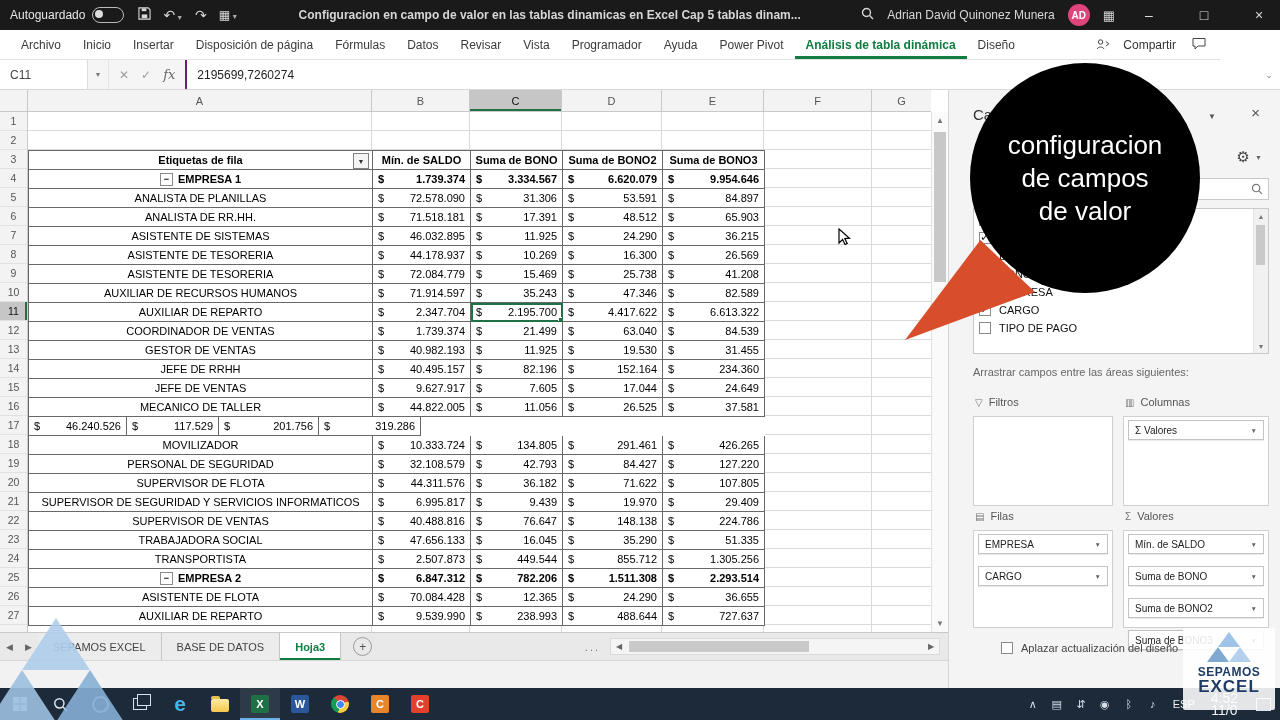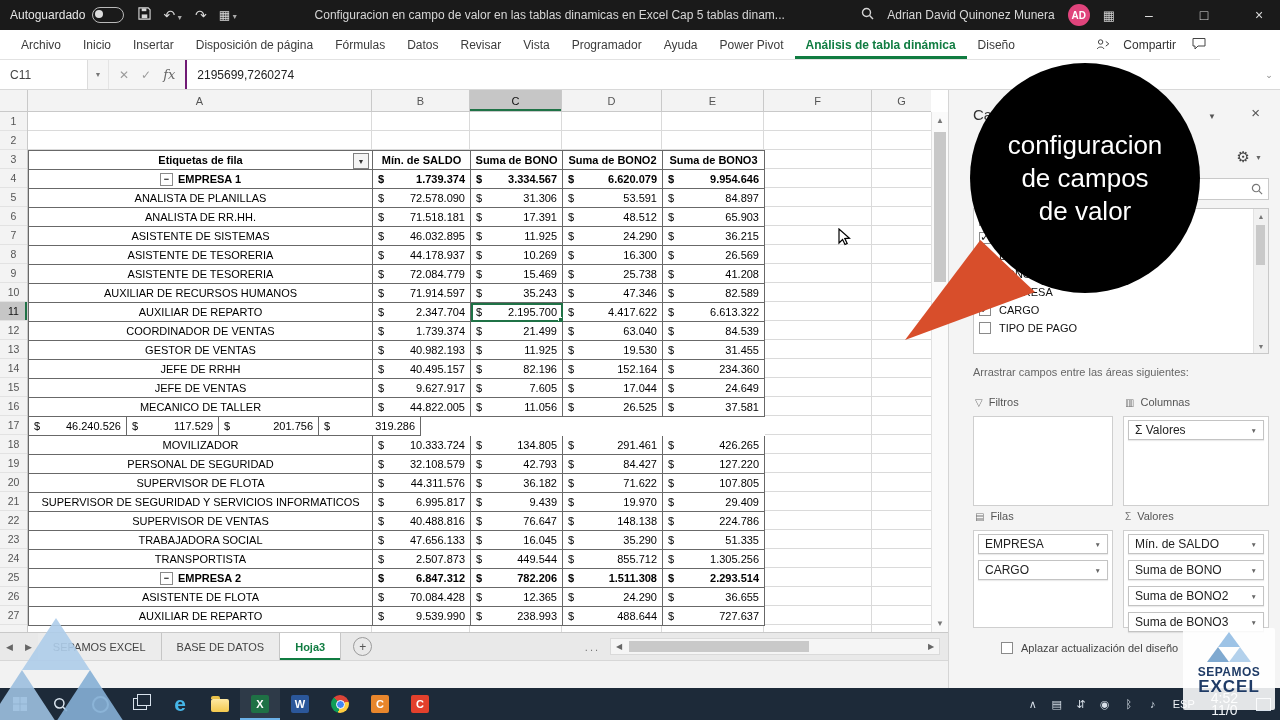--- a/index.html
+++ b/index.html
@@ -8,21 +8,21 @@
 
   
   .titlebar{position:absolute;left:0;top:0;width:1280px;height:30px;background:#1a1a1a;
     display:flex;align-items:center;color:#e6e6e6;font-size:12px;z-index:10;}
   .autosave{display:flex;align-items:center;gap:7px;padding:0 10px;}
   .toggle{width:30px;height:14px;border:1px solid #b9b9b9;border-radius:8px;position:relative;}
   .toggle::before{content:"";position:absolute;left:2px;top:2px;width:8px;height:8px;border-radius:50%;background:#dcdcdc;}
   .qicons{display:flex;align-items:center;gap:12px;margin-left:4px;color:#d8d8d8;}
   .qicons .uglyph{font-size:14px;line-height:14px;}
   .car{font-size:7px;color:#a9a9a9;margin-left:1px;}
-  .tb-title{flex:1;text-align:center;color:#d6d6d6;font-size:12px;white-space:nowrap;overflow:hidden;}
+  .tb-title{flex:1;text-align:center;color:#d6d6d6;font-size:12px;white-space:nowrap;overflow:hidden;font-weight:bold;}
   .tb-right{display:flex;align-items:center;gap:13px;}
   .username{color:#d8d8d8;white-space:nowrap;}
   .avatar{width:22px;height:22px;border-radius:50%;background:#e0447c;color:#fff;font-size:10px;font-weight:bold;
     display:flex;align-items:center;justify-content:center;}
   .ribopt{font-size:13px;color:#cfcfcf;}
   .winbtn{width:42px;height:30px;display:flex;align-items:center;justify-content:center;font-size:14px;color:#dcdcdc;}
 
   
   .ribbonrow{position:absolute;left:0;top:30px;width:1220px;height:30px;background:#fff;border-bottom:1px solid #e2e2e2;
     display:flex;align-items:center;font-size:12px;color:#3b3b3b;box-sizing:border-box;z-index:9;}
@@ -108,22 +108,22 @@
   .fcheck.on::before{content:"✓";position:absolute;left:0;top:-3px;font-size:12px;color:#222;}
   .flabel{color:#111;}
   .flscroll{position:absolute;right:0;top:0;width:15px;height:100%;background:#f1f1f1;border-left:1px solid #e2e2e2;box-sizing:border-box;}
   .flscroll .a{height:14px;display:flex;align-items:center;justify-content:center;font-size:7px;color:#777;}
   .flscroll .t{position:absolute;left:2px;top:16px;width:9px;height:40px;background:#c9c9c9;}
   .flscroll .a.dn{position:absolute;bottom:0;left:0;width:100%;}
   .draghint{position:absolute;left:24px;top:276px;color:#666;}
   .alab{position:absolute;color:#555;display:flex;align-items:center;gap:6px;}
   .aicon{font-size:10px;color:#777;}
   .abox{position:absolute;background:#fff;border:1px solid #cfcfcf;box-sizing:border-box;}
-  .pill{height:18px;margin:3px 4px 6px;background:#fff;border:1px solid #c3c3c3;box-shadow:0 1px 1px rgba(0,0,0,.08);
-    display:flex;align-items:center;justify-content:space-between;font-size:12px;padding:0 6px;color:#222;white-space:nowrap;overflow:hidden;}
+  .pill{height:18px;margin:3px 4px 12px;background:#fff;border:1px solid #c3c3c3;box-shadow:0 1px 1px rgba(0,0,0,.08);
+    display:flex;align-items:center;justify-content:space-between;font-size:10px;padding:0 6px;color:#222;white-space:nowrap;overflow:hidden;}
   .pill::after{content:"▼";font-size:6.5px;color:#666;margin-left:6px;}
   .defer{position:absolute;left:24px;top:552px;display:flex;align-items:center;gap:8px;color:#444;margin-left:28px;}
 
   
   .tabstrip{position:absolute;left:0;top:632px;width:948px;height:28px;background:#e9e9e9;border-top:1px solid #c9c9c9;
     display:flex;align-items:center;font-size:11px;color:#444;box-sizing:border-box;}
   .navarr{padding:0 6px;color:#666;font-size:9px;}
   .stab{height:100%;display:flex;align-items:center;padding:0 15px;border-right:1px solid #c6c6c6;background:#ececec;white-space:nowrap;box-sizing:border-box;}
   .stab.on{background:#fff;color:#107C41;font-weight:bold;box-shadow:inset 0 -2px 0 #107C41;}
   .addsheet{width:17px;height:17px;border-radius:50%;border:1px solid #9b9b9b;display:flex;align-items:center;justify-content:center;

